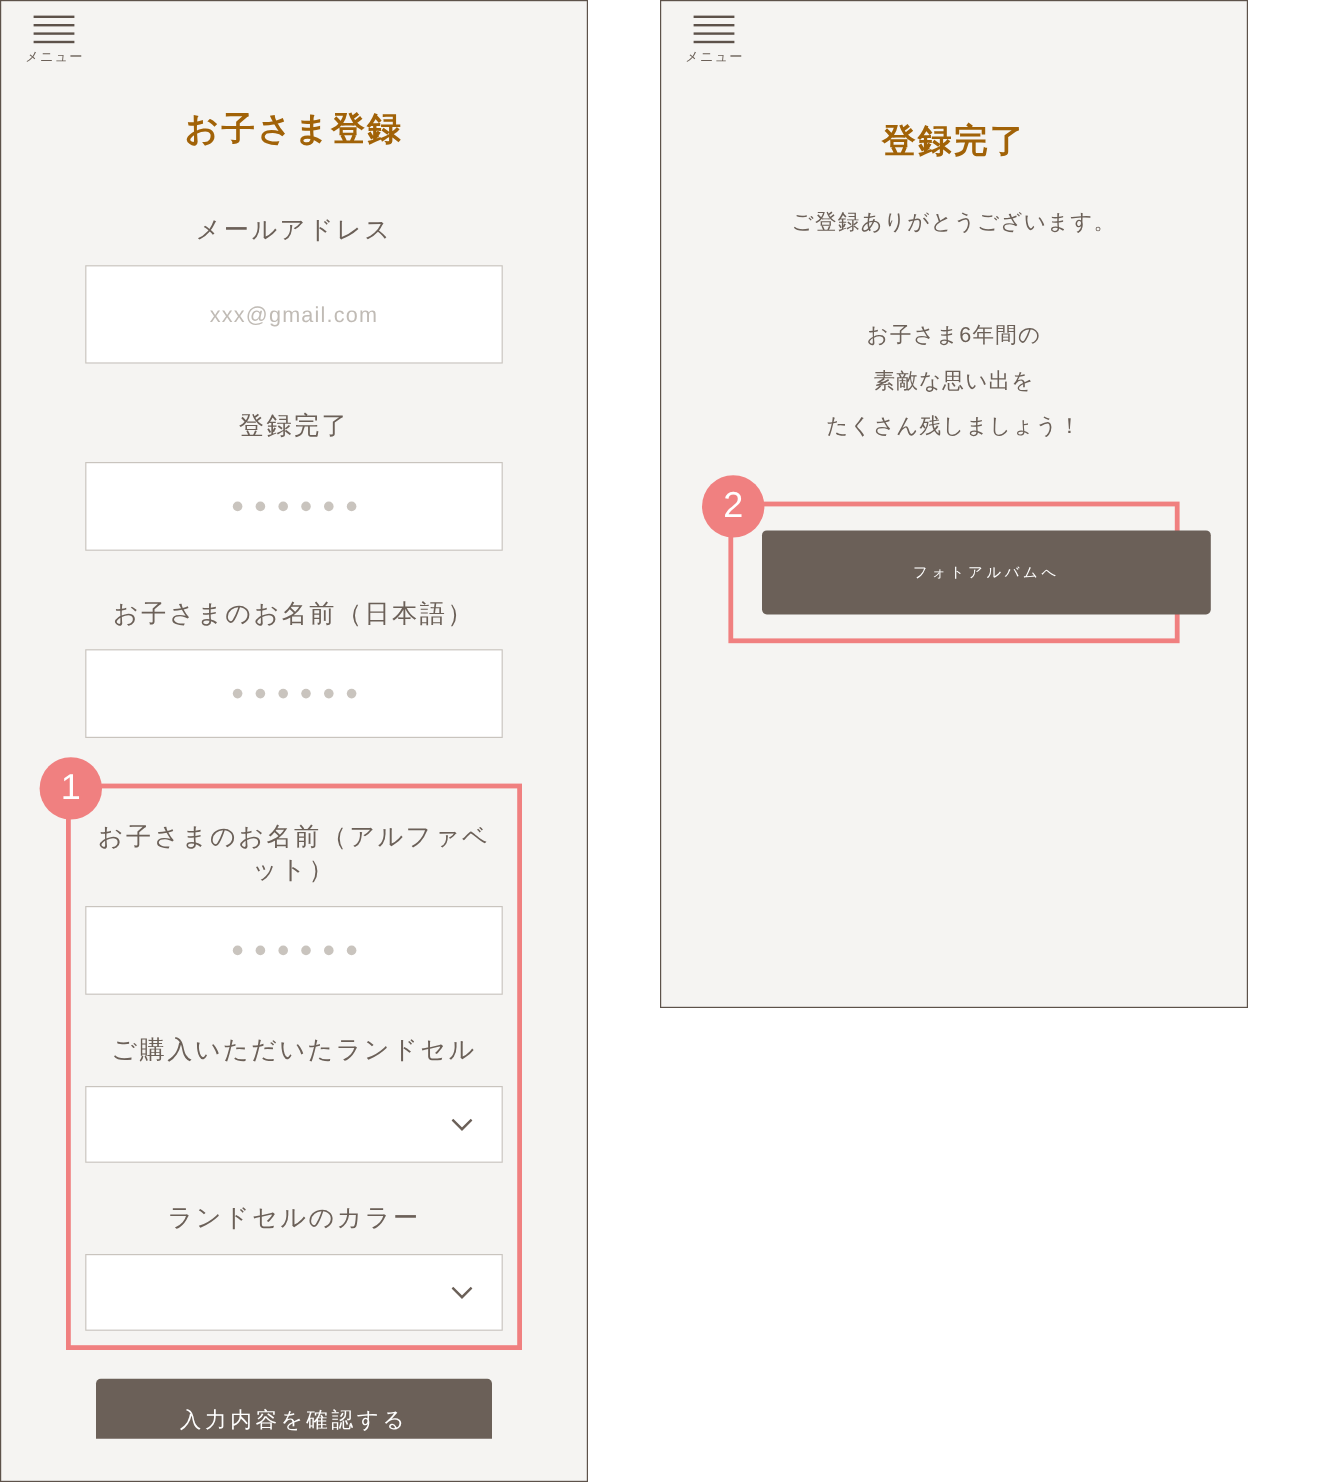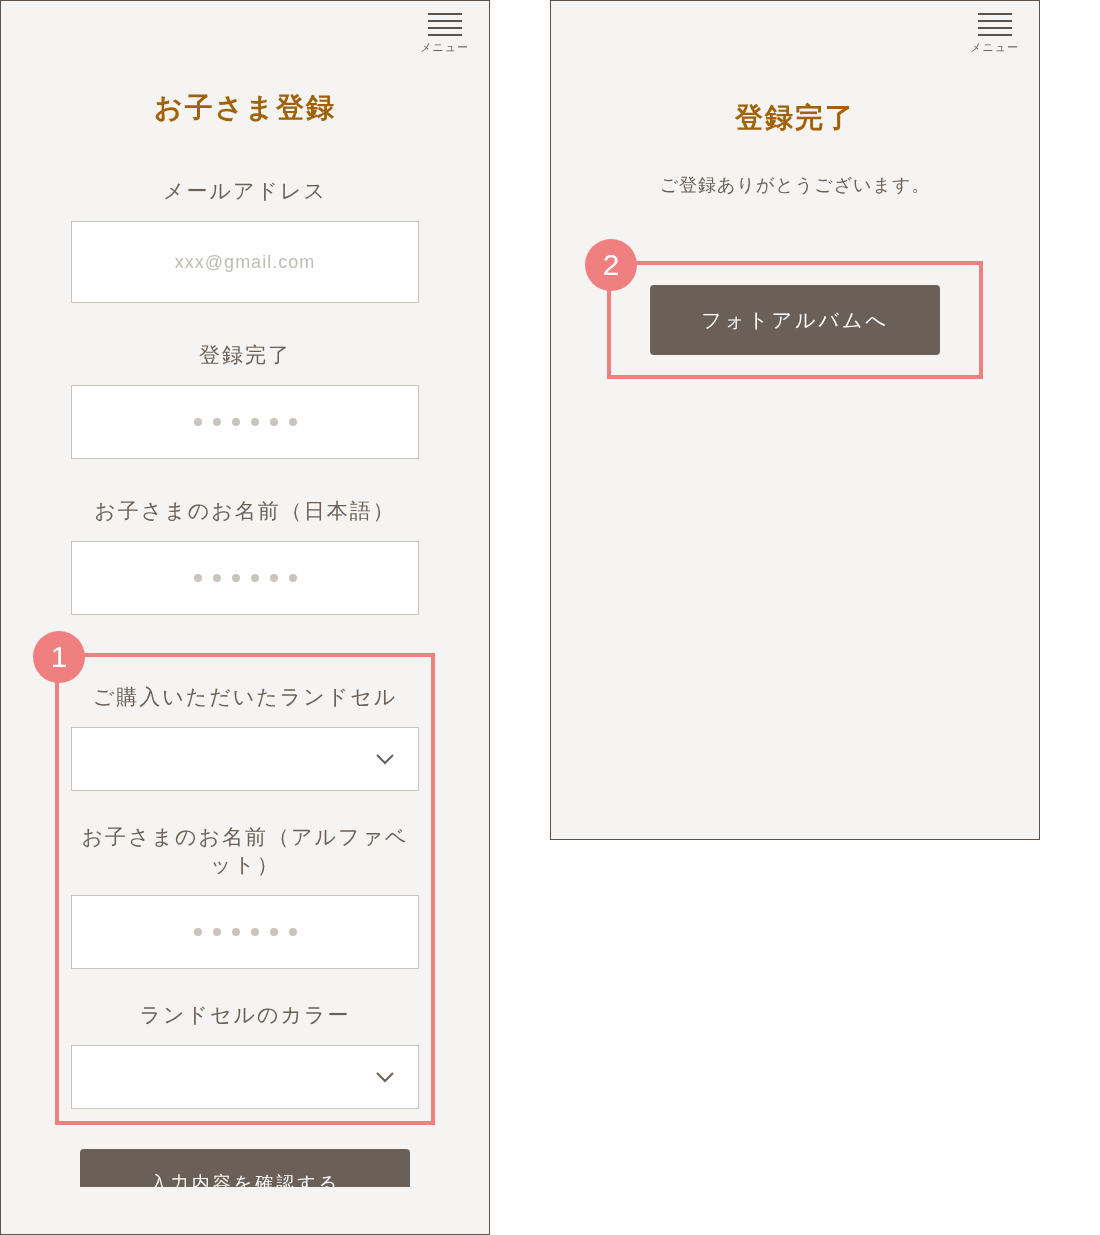--- a/index.html
+++ b/index.html
@@ -22,21 +22,21 @@
     }
     .phone-left {
       height: 1235px;
       overflow: hidden;
     }
     .phone-right {
       height: 840px;
     }
     .header {
       display: flex;
-      justify-content: flex-end;
+      justify-content: flex-start;
       padding: 12px 20px 4px;
     }
     .menu-btn {
       display: flex;
       flex-direction: column;
       align-items: center;
       cursor: pointer;
       gap: 0;
     }
     .hamburger {
@@ -160,45 +160,45 @@
       background: #f08080;
       color: #fff;
       font-size: 30px;
       font-weight: 400;
       display: flex;
       align-items: center;
       justify-content: center;
       z-index: 10;
     }
     .cta-button {
-      width: 290px;
+      width: 374px;
       height: 70px;
       background: #6b6058;
       color: #fff;
       border: none;
-      font-size: 20px;
+      font-size: 12px;
       letter-spacing: 3px;
       border-radius: 4px;
       cursor: pointer;
       display: flex;
       align-items: center;
       justify-content: center;
       margin: 0 auto;
     }
     .cta-partial {
       width: 330px;
       background: #6b6058;
       color: #fff;
       border-radius: 4px 4px 0 0;
       padding-top: 22px;
       margin: 20px auto 0;
       font-size: 18px;
       letter-spacing: 3px;
       text-align: center;
-      height: 38px;
+      height: 50px;
       overflow: hidden;
     }
     .thanks-line {
       font-size: 18px;
       color: #6b6058;
       letter-spacing: 1px;
       margin-bottom: 64px;
     }
     .promo-line {
       font-size: 18px;
@@ -251,45 +251,45 @@
           <span class="dot"></span>
           <span class="dot"></span>
           <span class="dot"></span>
           <span class="dot"></span>
           <span class="dot"></span>
       </div>
     </div>
 
     <div class="highlight-box">
       <div class="badge">1</div>
+
+      <div class="form-group">
+        <span class="field-label">お子さまのお名前（アルファベット）</span>
+        <div class="dots-input">
+          <span class="dot"></span>
+            <span class="dot"></span>
+            <span class="dot"></span>
+            <span class="dot"></span>
+            <span class="dot"></span>
+            <span class="dot"></span>
+        </div>
+      </div>
 
       <div class="form-group">
         <span class="field-label">ご購入いただいたランドセル</span>
         <div class="select-input">
           <span class="chevron">
             <svg viewBox="0 0 18 11" width="18" height="11">
                 <path d="M1 1 L9 9 L17 1" stroke="#6b6058" stroke-width="2" fill="none"></path>
               </svg>
           </span>
         </div>
       </div>
 
       <div class="form-group">
-        <span class="field-label">お子さまのお名前（アルファベット）</span>
-        <div class="dots-input">
-          <span class="dot"></span>
-            <span class="dot"></span>
-            <span class="dot"></span>
-            <span class="dot"></span>
-            <span class="dot"></span>
-            <span class="dot"></span>
-        </div>
-      </div>
-
-      <div class="form-group">
         <span class="field-label">ランドセルのカラー</span>
         <div class="select-input">
           <span class="chevron">
             <svg viewBox="0 0 18 11" width="18" height="11">
                 <path d="M1 1 L9 9 L17 1" stroke="#6b6058" stroke-width="2" fill="none"></path>
               </svg>
           </span>
         </div>
       </div>
     </div>
@@ -309,19 +309,24 @@
       </div>
       <div class="menu-label">メニュー</div>
     </div>
   </div>
 
   <div class="content">
     <h1>登録完了</h1>
 
     <div class="thanks-line">ご登録ありがとうございます。</div>
 
+    <div class="promo-line">
+      <span>お子さま6年間の</span><br>
+      <span>素敵な思い出を</span><br>
+      <span>たくさん残しましょう！</span>
+    </div>
 
     <div class="highlight-box-2">
       <div class="badge">2</div>
       <button class="cta-button">フォトアルバムへ</button>
     </div>
   </div>
 </div>
 
 </body></html>

